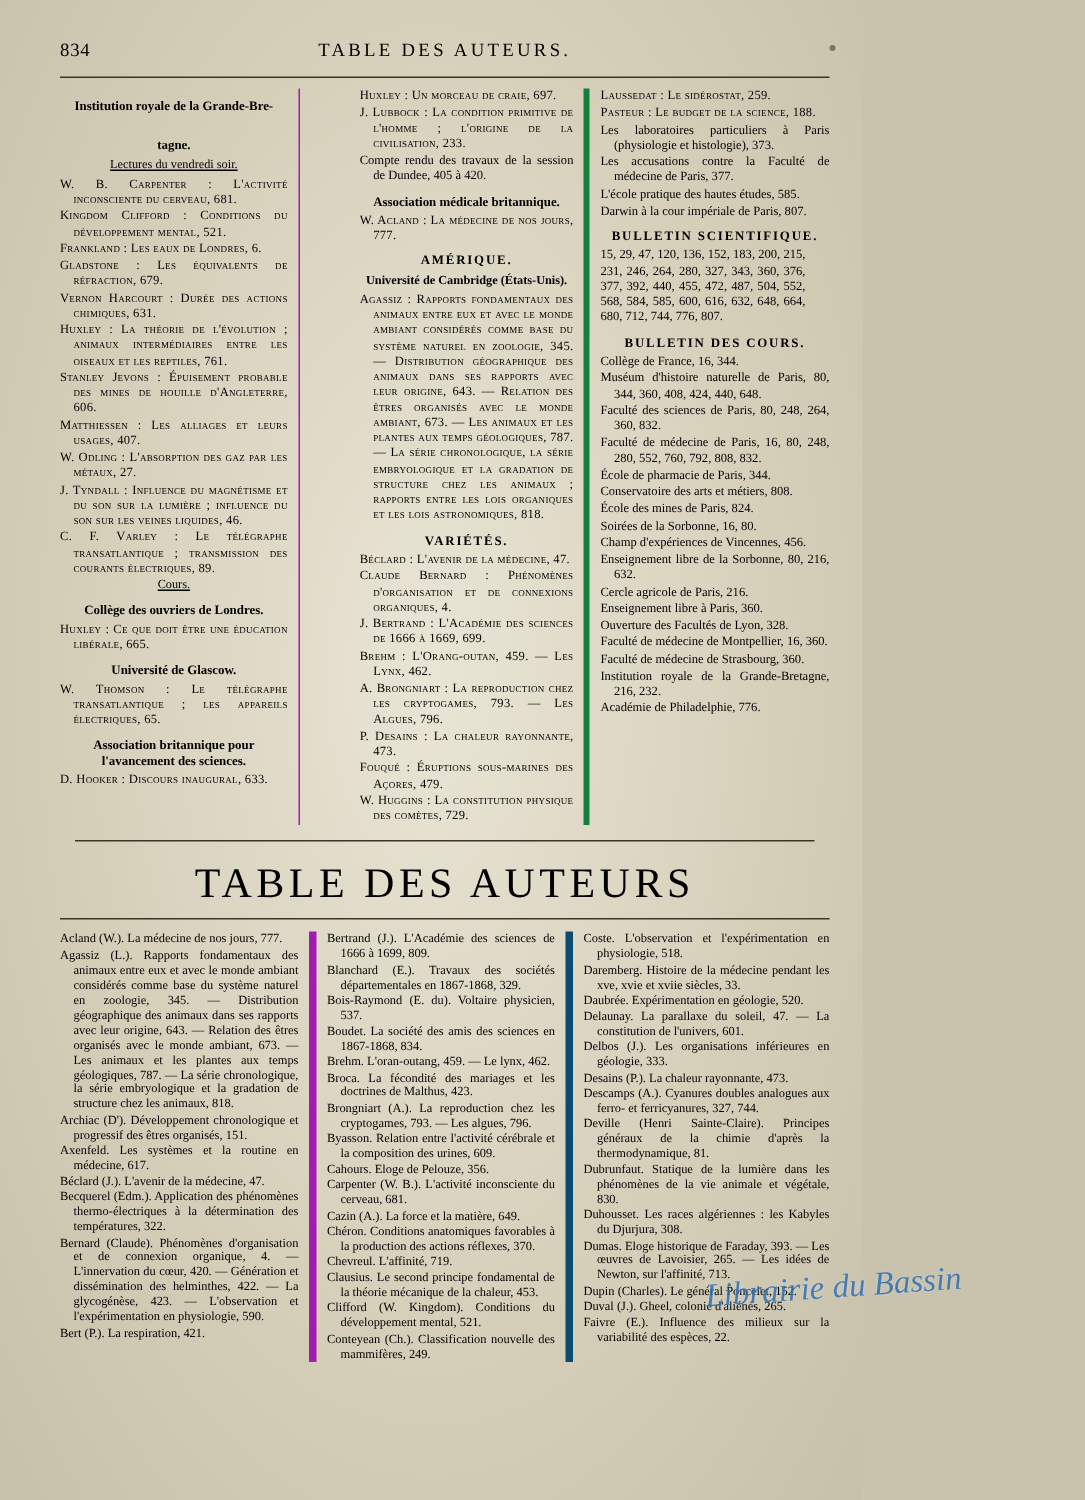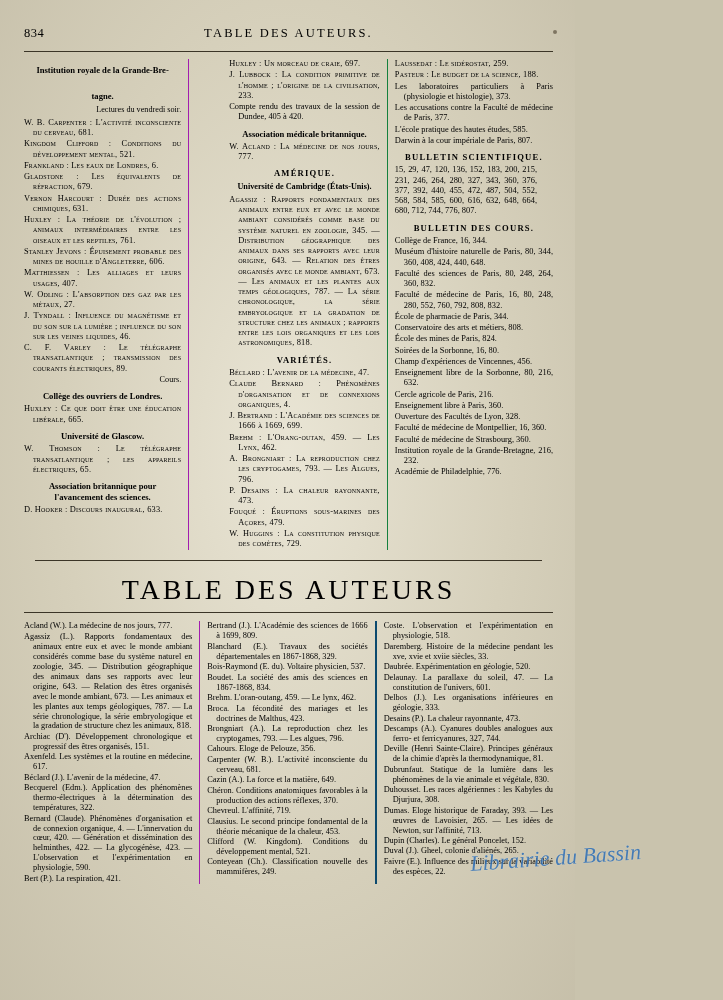--- a/index.html
+++ b/index.html
@@ -7,21 +7,21 @@
     width:723px;height:1000px;
     background:#c9c3ad;
     font-family:"Liberation Serif", serif;
     overflow:hidden;
   }
   .page{
     position:relative;
     width:575px;height:1000px;
     background:#cfc9b4;
     box-sizing:border-box;
-    padding:26px 22px 14px 24px;
+    padding:26px 22px 14px 40px;
   }
   .page:before{
     content:"";position:absolute;inset:0;
     background:radial-gradient(ellipse at 50% 45%, rgba(255,252,240,.55) 0%, rgba(235,229,208,.25) 55%, rgba(160,150,125,.18) 100%);
     pointer-events:none;
   }
   .inner{position:relative;z-index:2;}
 
   
   .runhead{
@@ -50,39 +50,39 @@
   }
   .col{
     width:33.33%;
     box-sizing:border-box;
     padding:0 7px;
     font-size:8.4px;
     line-height:1.22;
     text-align:justify;
   }
   .col.c1{padding-left:0;border-right:1px solid #a21caf;}
-  .col.c2{border-right:1px solid #15803d;margin-left:33px;}
+  .col.c2{border-right:4px solid #15803d;margin-left:33px;}
   .col.c3{padding-right:0;}
 
   .entry{
     margin:0 0 1px 0;
     padding-left:9px;
     text-indent:-9px;
   }
   .sc{font-variant:small-caps;letter-spacing:.2px;}
   .hdg{
     text-align:center;
     font-weight:bold;
     margin:6px 0 3px 0;
     font-size:8.6px;
     text-indent:0;padding-left:0;
   }
   .hdg.small{font-size:8.2px;}
   .hdg.caps{letter-spacing:1.2px;}
-  .center-note{text-align:right;font-size:8.2px;margin:1px 0 3px 0;text-indent:0;padding-left:0;}
+  .center-note{text-align:center;font-size:8.2px;margin:1px 0 3px 0;text-indent:0;padding-left:0;text-decoration:underline;}
   .numlist{text-align:justify;font-size:8.4px;margin:0 16px 2px 0;}
 
   
   .sep{
     margin:10px auto 0 auto;
     width:96%;
     border-top:1px solid #3b3527;
   }
   .maintitle{
     text-align:center;
@@ -98,22 +98,22 @@
   
   .cols3b{display:flex;}
   .colb{
     width:33.33%;
     box-sizing:border-box;
     padding:0 7px;
     font-size:8.3px;
     line-height:1.2;
     text-align:justify;
   }
-  .colb.c1{padding-left:0;border-right:1px solid #a21caf;}
-  .colb.c2{border-right:2px solid #0c4a6e;}
+  .colb.c1{padding-left:0;border-right:5px solid #a21caf;}
+  .colb.c2{border-right:5px solid #0c4a6e;}
   .colb.c3{padding-right:0;}
   .entryb{
     margin:0 0 .5px 0;
     padding-left:9px;
     text-indent:-9px;
   }
 
   
   .watermark{
     position:absolute;
@@ -250,20 +250,21 @@
         <div class="entryb">Bert (P.). La respiration, 421.</div>
       </div>
       <div class="colb c2">
         <div class="entryb">Bertrand (J.). L'Académie des sciences de 1666 à 1699, 809.</div>
         <div class="entryb">Blanchard (E.). Travaux des sociétés départementales en 1867-1868, 329.</div>
         <div class="entryb">Bois-Raymond (E. du). Voltaire physicien, 537.</div>
         <div class="entryb">Boudet. La société des amis des sciences en 1867-1868, 834.</div>
         <div class="entryb">Brehm. L'oran-outang, 459. — Le lynx, 462.</div>
         <div class="entryb">Broca. La fécondité des mariages et les doctrines de Malthus, 423.</div>
         <div class="entryb">Brongniart (A.). La reproduction chez les cryptogames, 793. — Les algues, 796.</div>
+        <div class="entryb">Byasson. Relation entre l'activité cérébrale et la composition des urines, 609.</div>
         <div class="entryb">Cahours. Eloge de Pelouze, 356.</div>
         <div class="entryb">Carpenter (W. B.). L'activité inconsciente du cerveau, 681.</div>
         <div class="entryb">Cazin (A.). La force et la matière, 649.</div>
         <div class="entryb">Chéron. Conditions anatomiques favorables à la production des actions réflexes, 370.</div>
         <div class="entryb">Chevreul. L'affinité, 719.</div>
         <div class="entryb">Clausius. Le second principe fondamental de la théorie mécanique de la chaleur, 453.</div>
         <div class="entryb">Clifford (W. Kingdom). Conditions du développement mental, 521.</div>
         <div class="entryb">Conteyean (Ch.). Classification nouvelle des mammifères, 249.</div>
       </div>
       <div class="colb c3">

